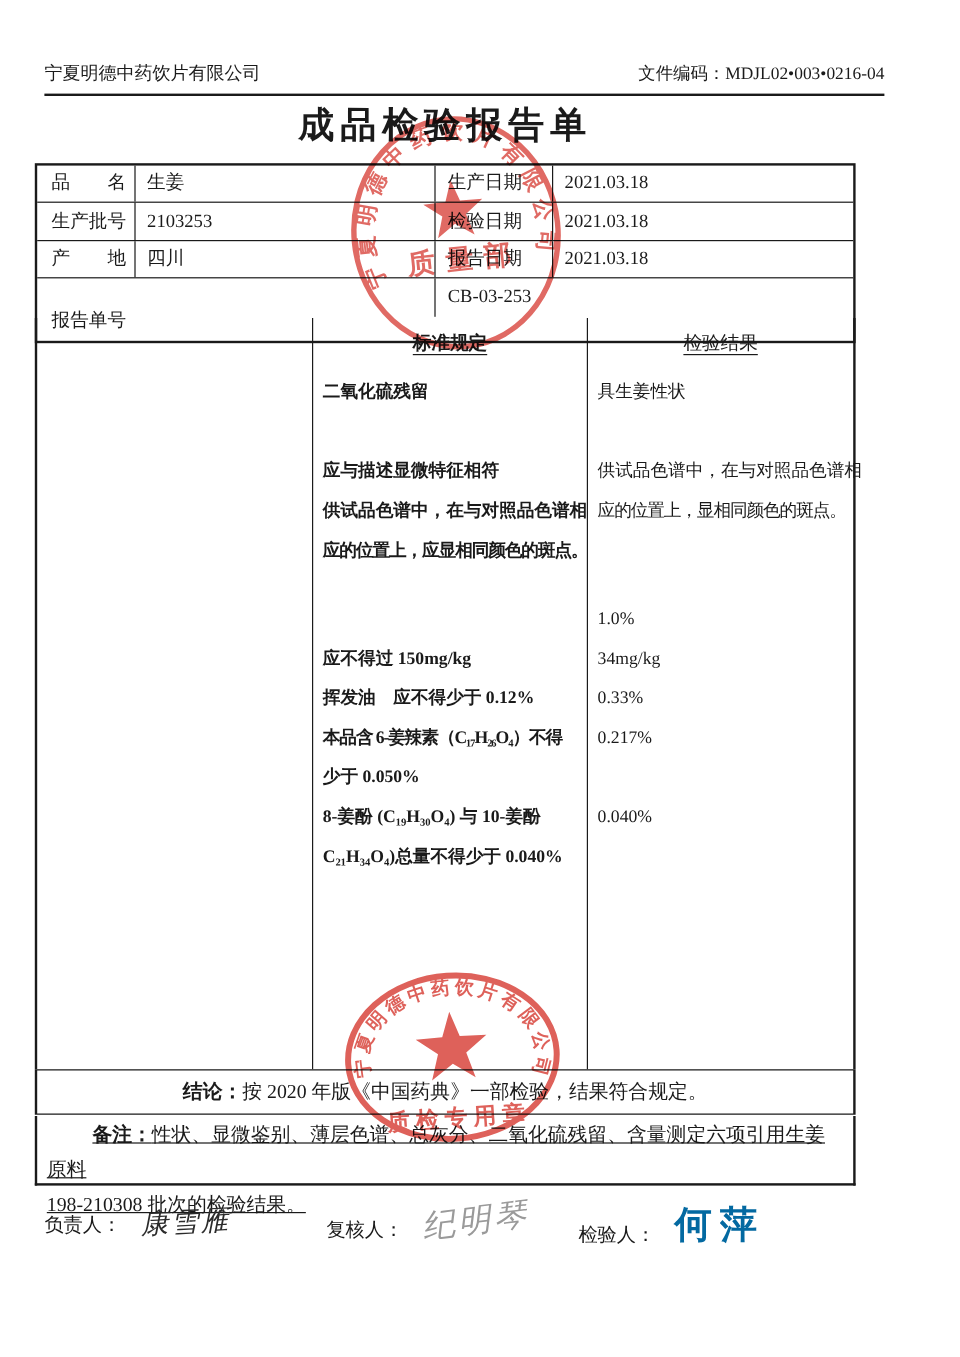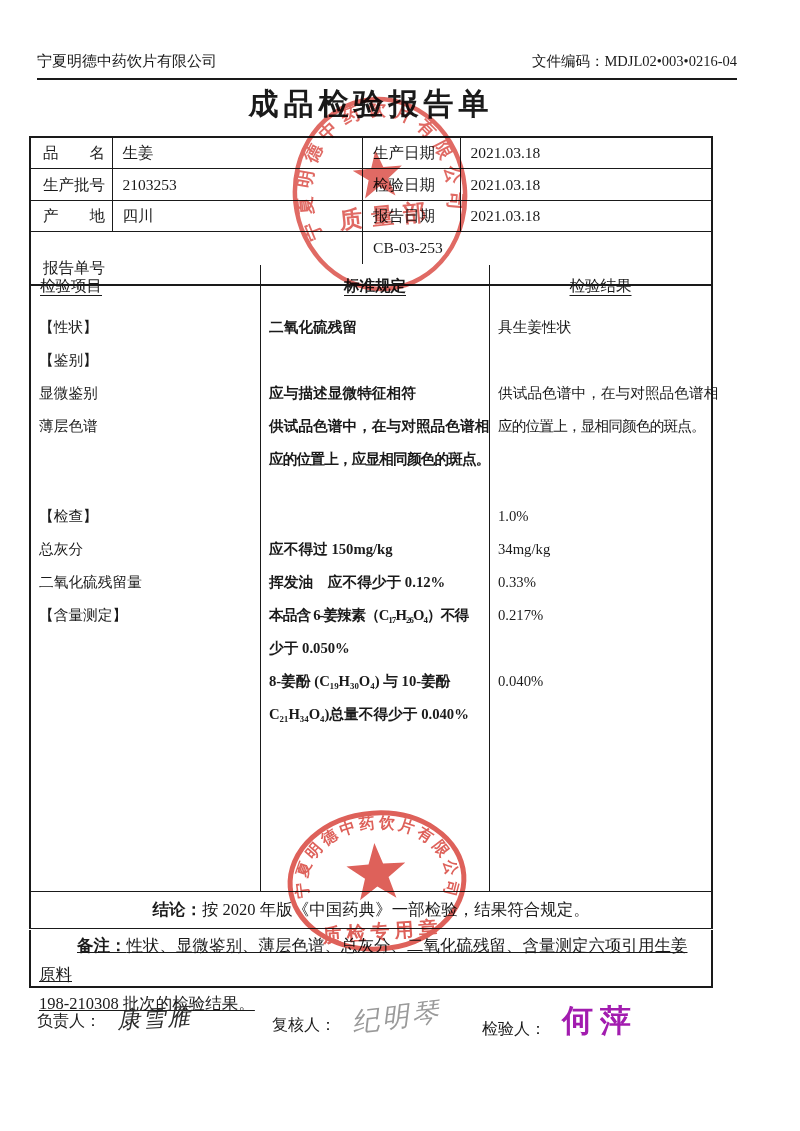--- a/index.html
+++ b/index.html
@@ -60,21 +60,21 @@
   
   .sig{position:absolute;top:1003px;font-size:16px;white-space:nowrap;}
   .sig .name{display:inline-block;margin-left:16px;}
   .sig1{left:37px;}
   .sig2{left:272px;}
   .sig3{left:482px;}
   .hand1{font-size:23px;transform:rotate(-3deg);font-family:"Liberation Serif",serif;
          font-style:italic;color:#2b2b2b;letter-spacing:2px;}
   .hand2{font-size:27px;transform:rotate(-7deg) translateY(-4px);color:#9a9a9a;
          font-style:italic;letter-spacing:3px;}
-  .hand3{font-size:31px;font-weight:bold;transform:translateY(-3px);color:#a21caf;
+  .hand3{font-size:31px;font-weight:bold;transform:translateY(-3px);color:#0369a1;
          letter-spacing:7px;font-family:"Liberation Sans",sans-serif;}
   
   .stamp{position:absolute;mix-blend-mode:multiply;opacity:.8;pointer-events:none;}
   .stamp-top{left:282px;top:90px;transform:rotate(-6deg);}
   .stamp-bottom{left:284px;top:808px;transform:rotate(-4deg);opacity:.85;}
 </style>
 </head>
 <body>
 
 <div class="page">
@@ -105,36 +105,20 @@
       <div class="icell w-l2">报告日期</div>
       <div class="icell w-v2">2021.03.18</div>
     </div>
     <div class="irow h33">
       <div class="icell w-rl">报告单号</div>
       <div class="icell w-rv">CB-03-253</div>
     </div>
   </div>
 
   <div class="results">
-    <div class="rcol c1">
-      <div class="rhead"><span>检验项目</span></div>
-      <div class="r-line">【性状】</div>
-      <div class="r-line">【鉴别】</div>
-      <div class="r-line">显微鉴别</div>
-      <div class="r-line">薄层色谱</div>
-      <div class="r-line"></div>
-      <div class="r-line gap">【检查】</div>
-      <div class="r-line">总灰分</div>
-      <div class="r-line">二氧化硫残留量</div>
-      <div class="r-line">【含量测定】</div>
-      <div class="r-line"></div>
-      <div class="r-line"></div>
-      <div class="r-line"></div>
-      <div class="r-line"></div>
-    </div>
     <div class="rcol c2">
       <div class="rhead"><span>标准规定</span></div>
       <div class="r-line">二氧化硫残留</div>
       <div class="r-line"></div>
       <div class="r-line">应与描述显微特征相符</div>
       <div class="r-line">供试品色谱中，在与对照品色谱相</div>
       <div class="r-line tight">应的位置上，应显相同颜色的斑点。</div>
       <div class="r-line gap"></div>
       <div class="r-line">应不得过 150mg/kg</div>
       <div class="r-line">挥发油　应不得少于 0.12%</div>

